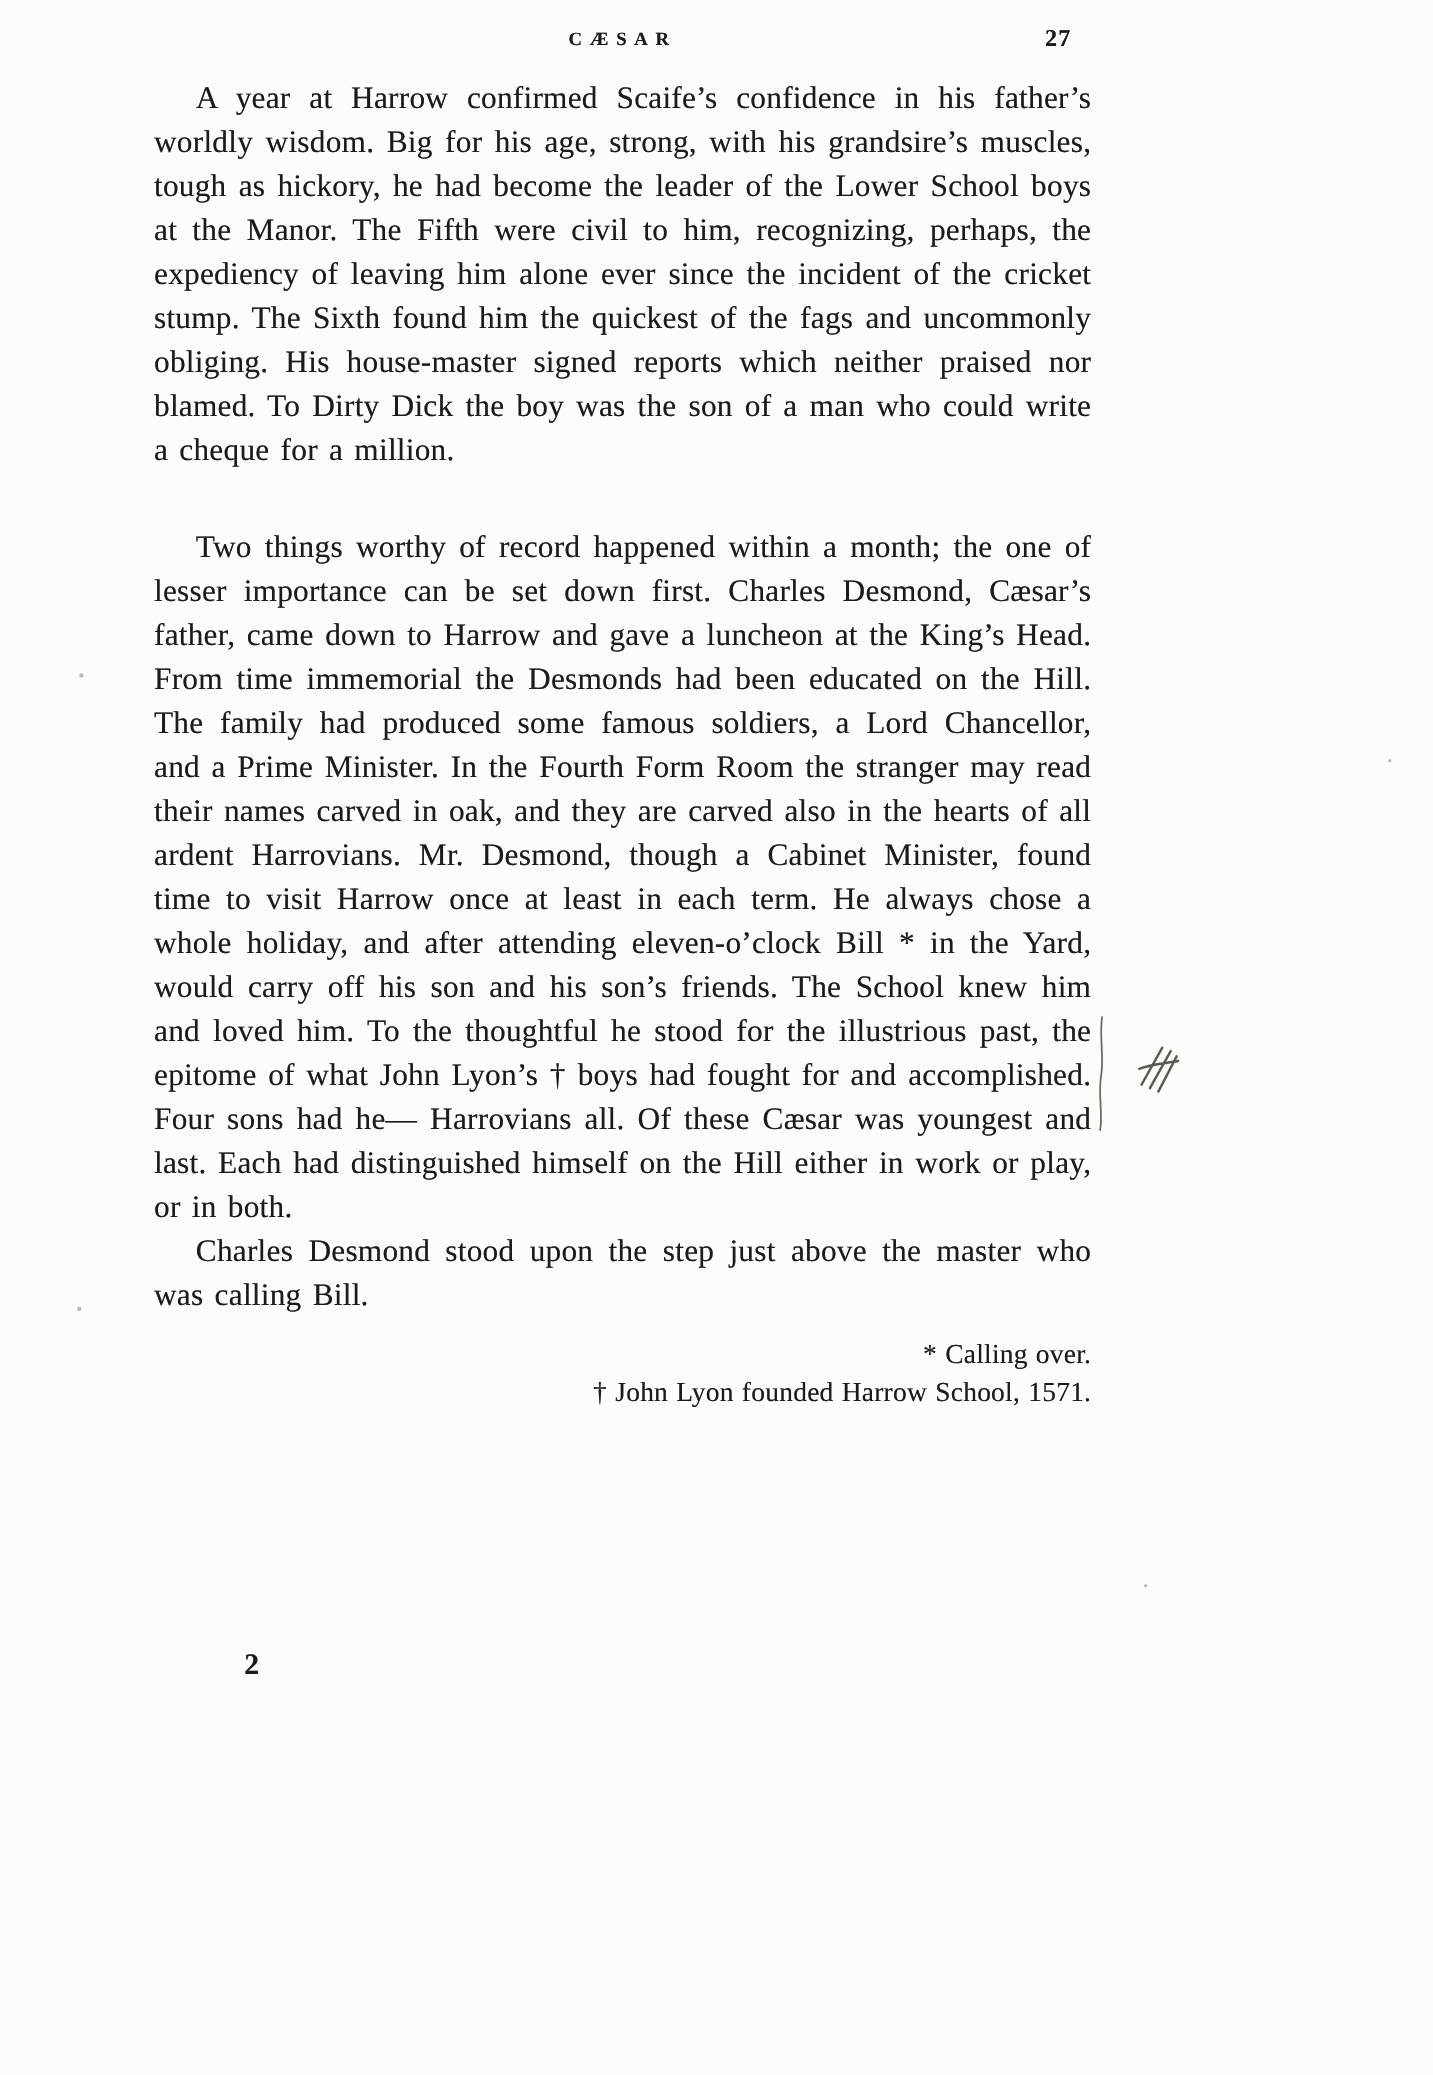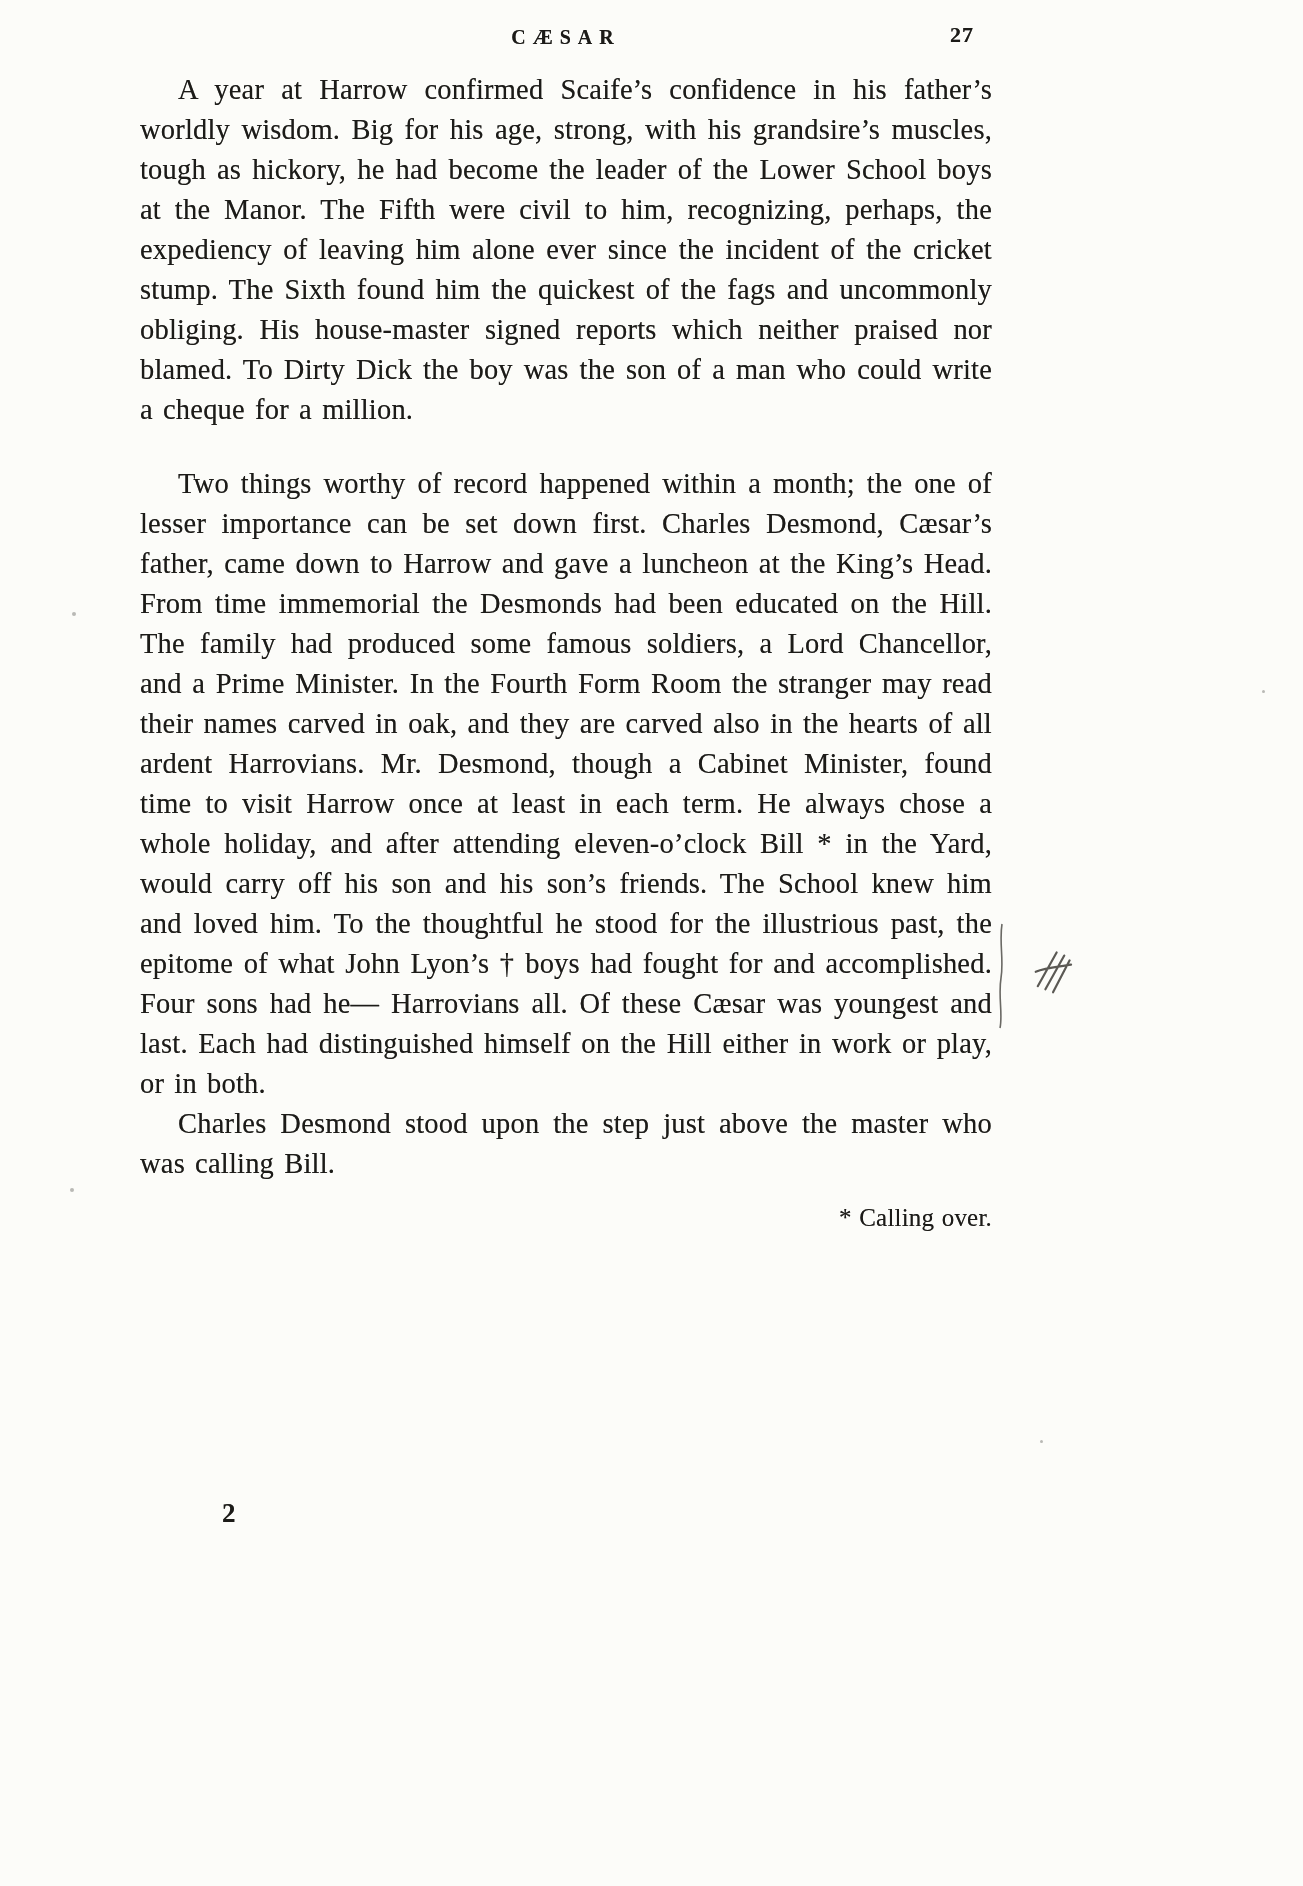--- a/index.html
+++ b/index.html
@@ -24,21 +24,21 @@
     left: 140px;
     width: 852px;
     height: 40px;
   }
   .running-title {
     position: absolute;
     left: 0;
     right: 0;
     text-align: center;
     font-weight: bold;
-    font-size: 20px;
+    font-size: 17px;
     letter-spacing: 7px;
     text-shadow: 0 0 0.5px rgba(0,0,0,0.55);
   }
   .page-number {
     position: absolute;
     right: 18px;
     top: -4px;
     font-weight: bold;
     font-size: 22px;
     letter-spacing: 1px;
@@ -53,21 +53,21 @@
     width: 852px;
     font-size: 28.5px;
     line-height: 40px;
     text-align: justify;
     word-spacing: 0.10em;
     letter-spacing: 0.2px;
     text-shadow: 0 0 0.4px rgba(0,0,0,0.5);
   }
   .para { margin: 0; }
   .para.indent { text-indent: 38px; }
-  .para.section-break { margin-top: 34px; }
+  .para.section-break { margin-top: 48px; }
   
   .footnotes {
     margin-top: 16px;
     padding-left: 138px;
     font-size: 25px;
     line-height: 35px;
     text-align: right;
     word-spacing: 0.04em;
   }
   .footnote { margin: 0; }
@@ -114,20 +114,21 @@
     <span class="page-number">27</span>
   </header>
 
   <main class="text-block">
     <p class="para indent">A year at Harrow confirmed Scaife’s confidence in his father’s worldly wisdom.  Big for his age, strong, with his grandsire’s muscles, tough as hickory, he had become the leader of the Lower School boys at the Manor.  The Fifth were civil to him, recognizing, perhaps, the expediency of leaving him alone ever since the incident of the cricket stump.  The Sixth found him the quickest of the fags and uncommonly obliging.  His house-master signed reports which neither praised nor blamed.  To Dirty Dick the boy was the son of a man who could write a cheque for a million.</p>
     <p class="para indent section-break">Two things worthy of record happened within a month; the one of lesser importance can be set down first.  Charles Desmond, Cæsar’s father, came down to Harrow and gave a luncheon at the King’s Head.  From time immemorial the Desmonds had been educated on the Hill.  The family had produced some famous soldiers, a Lord Chancellor, and a Prime Minister.  In the Fourth Form Room the stranger may read their names carved in oak, and they are carved also in the hearts of all ardent Harrovians.  Mr. Desmond, though a Cabinet Minister, found time to visit Harrow once at least in each term.  He always chose a whole holiday, and after attending eleven-o’clock Bill * in the Yard, would carry off his son and his son’s friends.  The School knew him and loved him.  To the thoughtful he stood for the illustrious past, the epitome of what John Lyon’s † boys had fought for and accomplished.  Four sons had he— Harrovians all.  Of these Cæsar was youngest and last.  Each had distinguished himself on the Hill either in work or play, or in both.</p>
     <p class="para indent">Charles Desmond stood upon the step just above the master who was calling Bill.</p>
 
     <div class="footnotes">
       <p class="footnote">* Calling over.</p>
+      <p class="footnote">† John Lyon founded Harrow School, 1571.</p>
     </div>
   </main>
 
   <div class="signature">2</div>
 
   <svg class="margin-bracket" viewBox="0 0 10 108" aria-hidden="true">
     <path d="M6 2 C 3 20, 8 38, 5 56 C 2 74, 7 92, 4 106" stroke="#3a3833" stroke-width="1.6" fill="none"></path>
   </svg>
 
   <svg class="margin-pen-mark" viewBox="0 0 44 46" aria-hidden="true">

